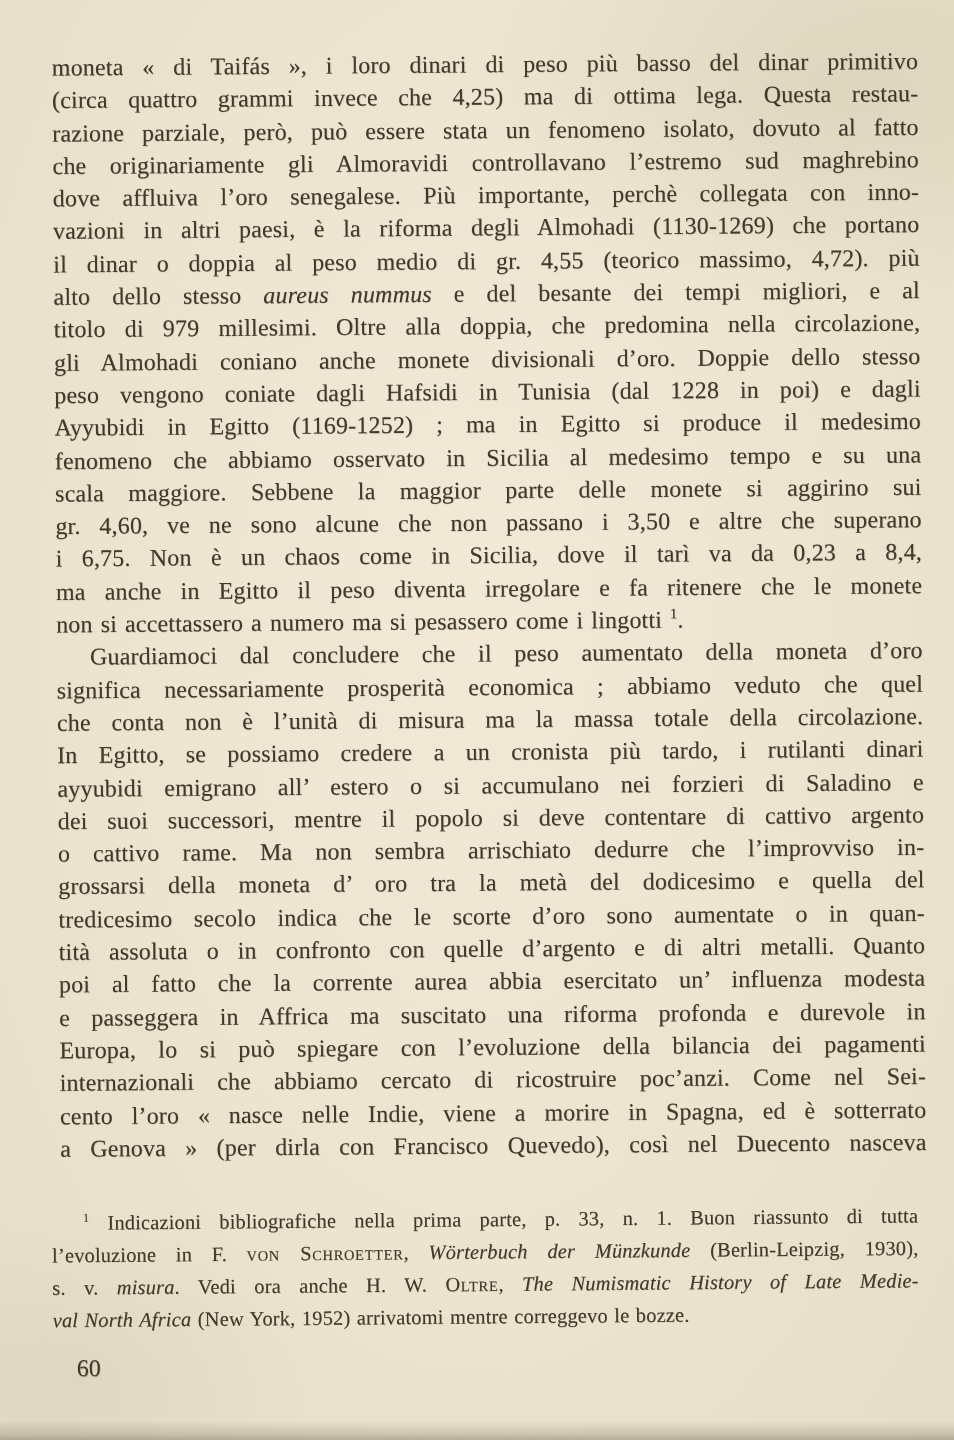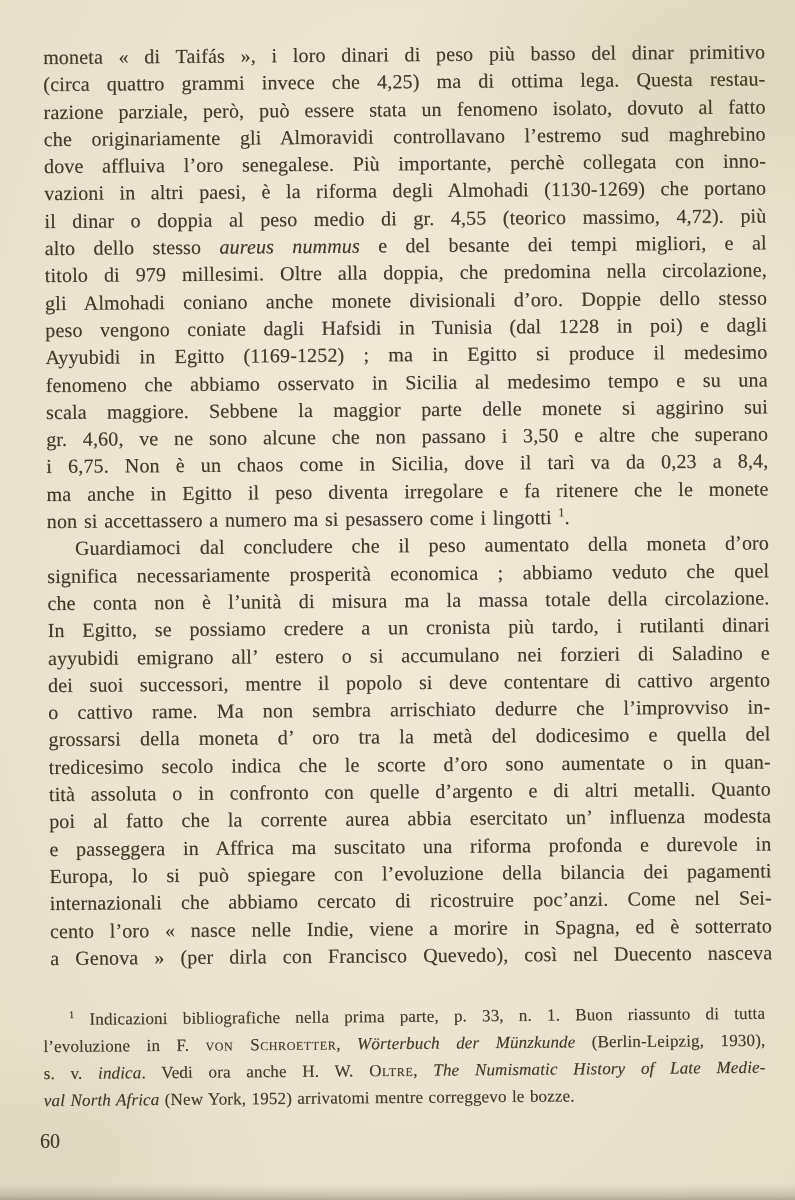--- a/index.html
+++ b/index.html
@@ -40,21 +40,21 @@
     font-size:17px;line-height:27px;height:27px;
     word-spacing:1px;
   }
   .tline.end{text-align-last:left;}
   .tline.indent{padding-left:28px;}
   .footcol .tline.indent{padding-left:26px;}
   .it{font-style:italic;}
   .sc{font-variant:small-caps;letter-spacing:0.6px;}
   .sup{font-size:60%;vertical-align:super;line-height:0;}
   .pagenum{
-    position:absolute;left:40px;top:1130px;
+    position:absolute;left:64px;top:1130px;
     font-size:20px;color:var(--ink,#42392c);
     text-shadow:0.3px 0.3px 0.5px rgba(66,57,44,0.4);
   }
 </style>
 </head>
 <body style="background: rgb(236, 228, 207);">
 
 <div class="paper"></div>
 
 <div class="textcol" id="main-text">
@@ -90,19 +90,19 @@
     <div class="tline"><span>e passeggera in Affrica ma suscitato una riforma profonda e durevole in</span></div>
     <div class="tline"><span>Europa, lo si può spiegare con l’evoluzione della bilancia dei pagamenti</span></div>
     <div class="tline"><span>internazionali che abbiamo cercato di ricostruire poc’anzi. Come nel Sei-</span></div>
     <div class="tline"><span>cento l’oro « nasce nelle Indie, viene a morire in Spagna, ed è sotterrato</span></div>
     <div class="tline"><span>a Genova » (per dirla con Francisco Quevedo), così nel Duecento nasceva</span></div>
   </div>
 
 <div class="footcol" id="footnote-text">
     <div class="tline indent"><span class="sup">1</span><span> Indicazioni bibliografiche nella prima parte, p. 33, n. 1. Buon riassunto di tutta</span></div>
     <div class="tline"><span>l’evoluzione in F. </span><span class="sc">von Schroetter</span><span>, </span><span class="it">Wörterbuch der Münzkunde</span><span> (Berlin-Leipzig, 1930),</span></div>
-    <div class="tline"><span>s. v. </span><span class="it">indica</span><span>. Vedi ora anche H. W. </span><span class="sc">Oltre</span><span>, </span><span class="it">The Numismatic History of Late Medie-</span></div>
+    <div class="tline"><span>s. v. </span><span class="it">misura</span><span>. Vedi ora anche H. W. </span><span class="sc">Oltre</span><span>, </span><span class="it">The Numismatic History of Late Medie-</span></div>
     <div class="tline end"><span class="it">val North Africa</span><span> (New York, 1952) arrivatomi mentre correggevo le bozze.</span></div>
   </div>
 
 <div class="pagenum">60</div>
 
 <div class="bottom-edge"></div>
 
 </body></html>

